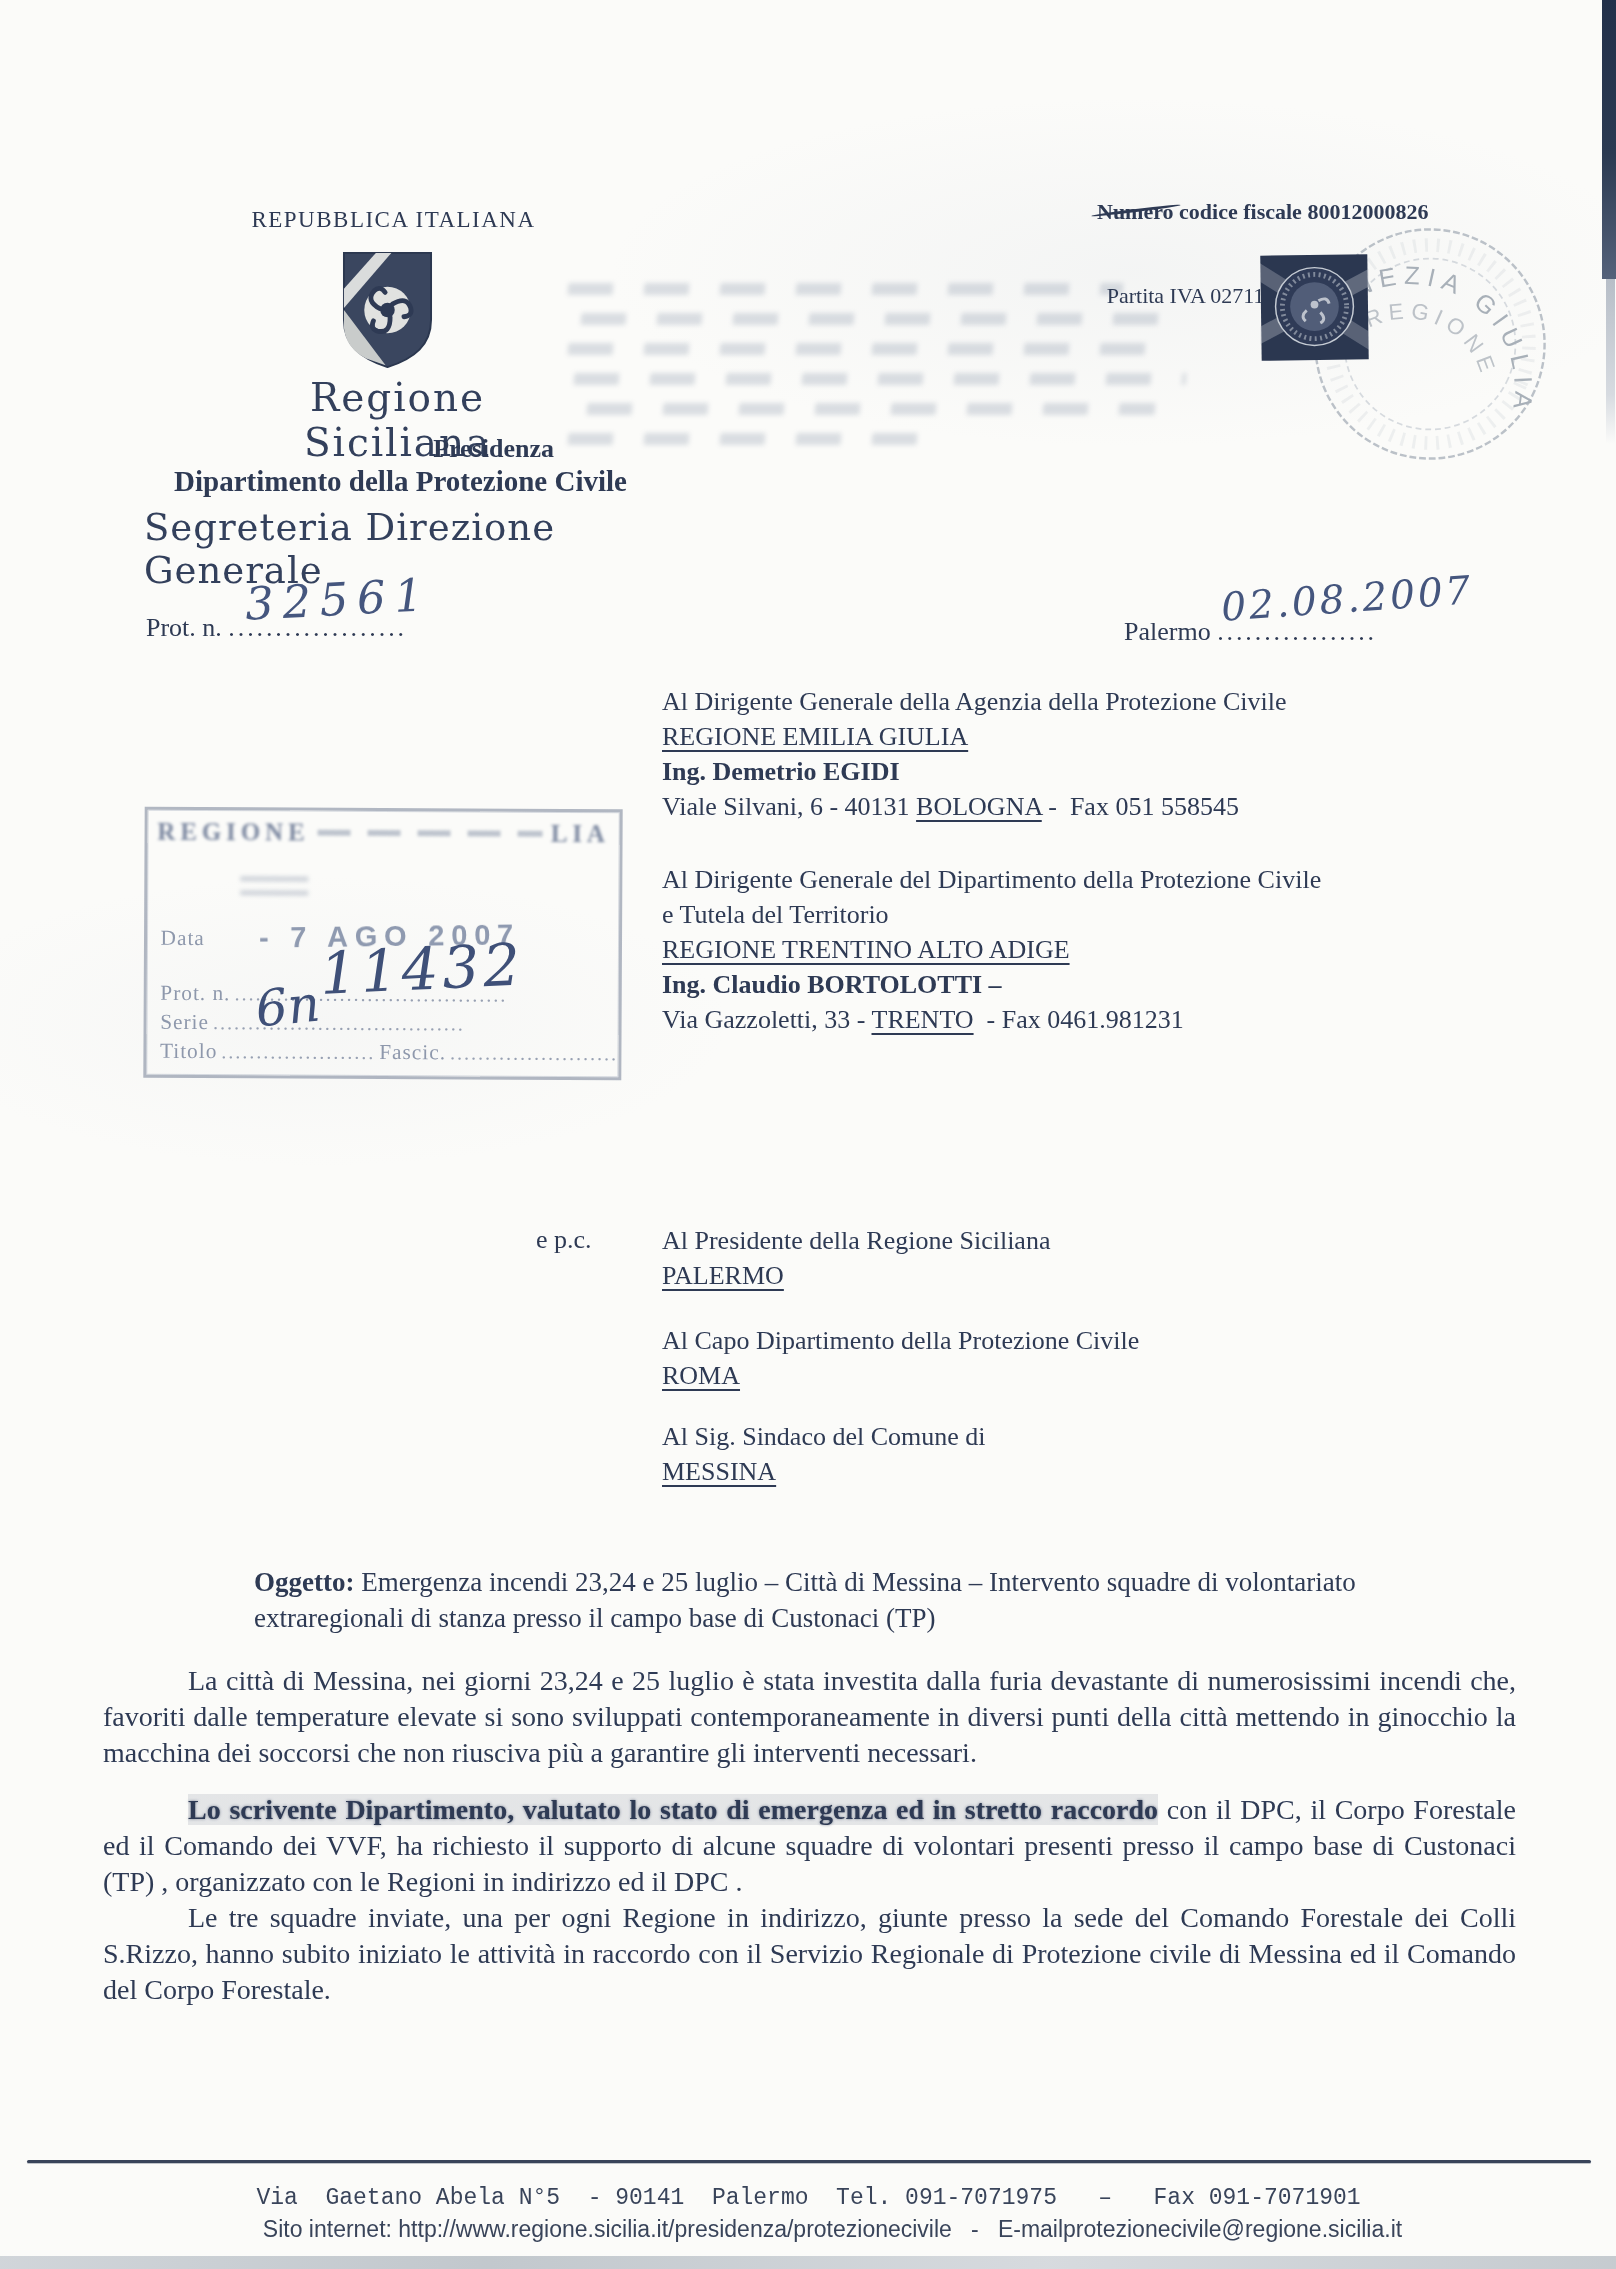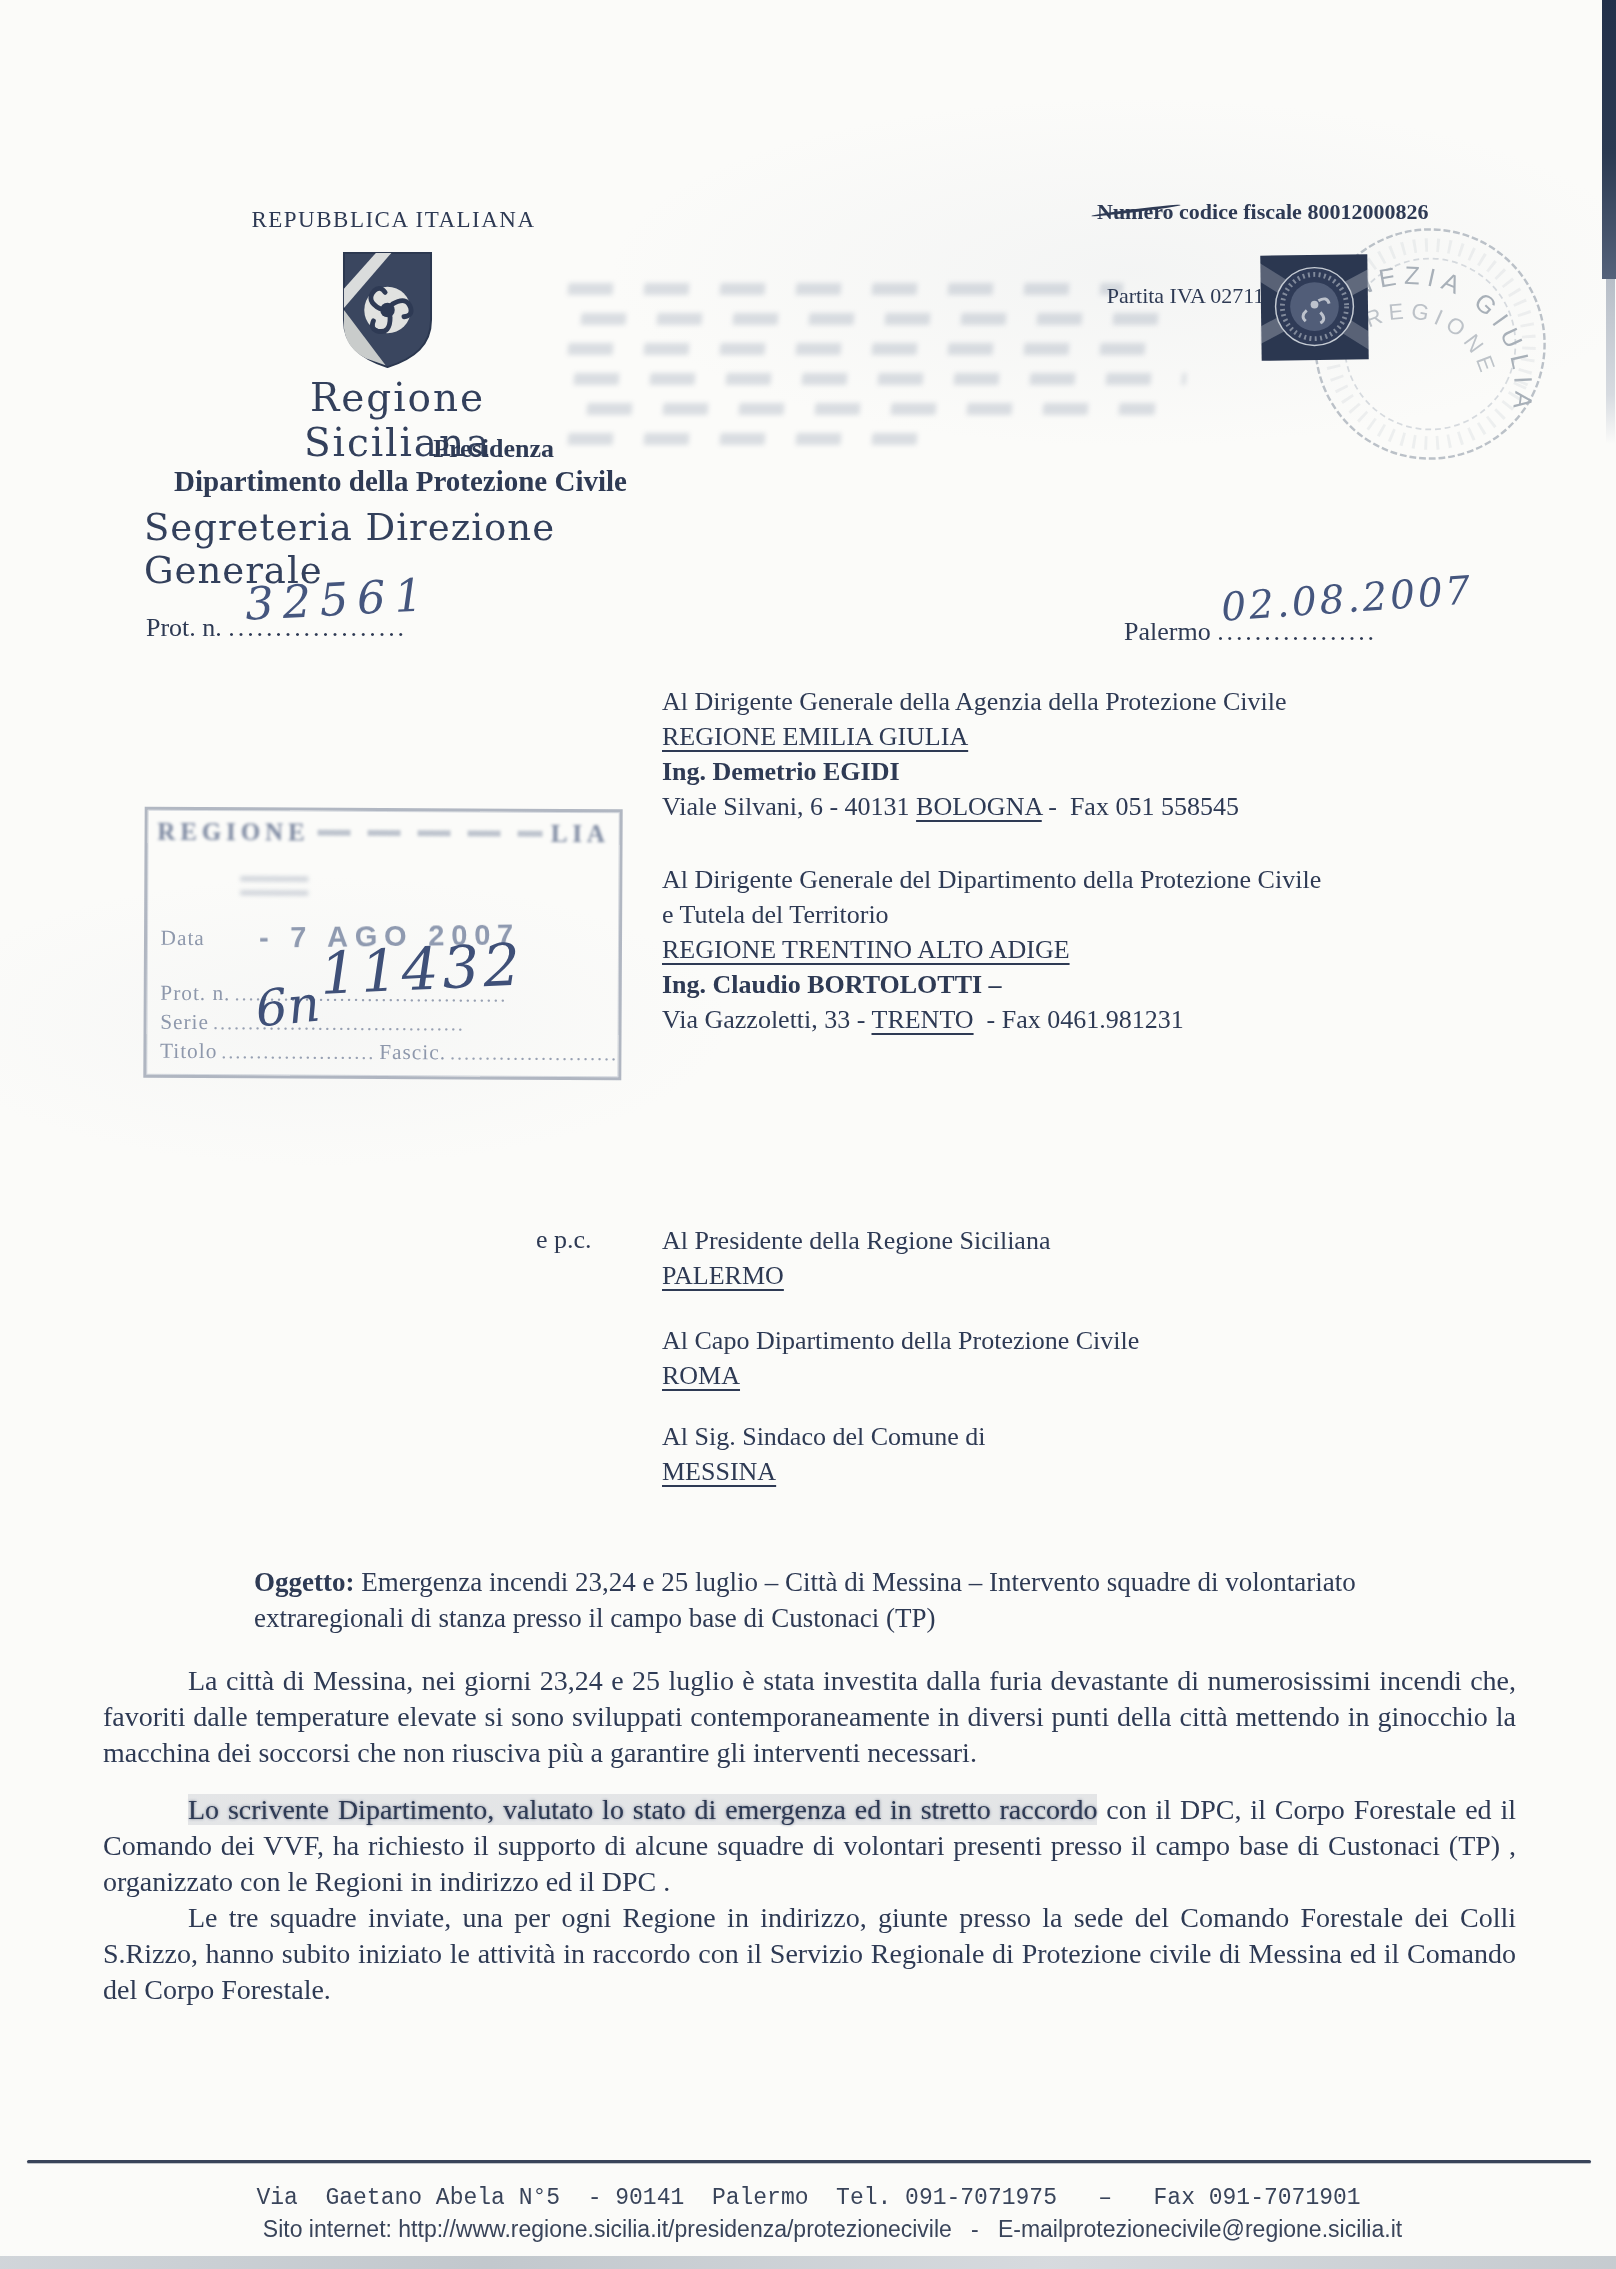--- a/index.html
+++ b/index.html
@@ -88,21 +88,21 @@
   .cc-label{position:absolute;left:536px;top:1225px;font-size:26px;}
   .cc1{position:absolute;left:662px;top:1223px;font-size:26px;line-height:35px;}
   .cc2{position:absolute;left:662px;top:1323px;font-size:26px;line-height:35px;}
   .cc3{position:absolute;left:662px;top:1419px;font-size:26px;line-height:35px;}
   
   .subject{position:absolute;left:254px;top:1564px;width:1215px;font-size:27px;line-height:36px;}
   .body-text{position:absolute;left:103px;top:1663px;width:1413px;font-size:28px;line-height:36px;
     text-align:justify;}
   .body-text p{margin:0;text-indent:85px;}
   .body-text p.p1{margin-bottom:21.3px;}
-  .smudged{font-weight:normal;filter:blur(0.4px);text-shadow:0 0 2.9px rgba(46,58,84,.65);
+  .smudged{font-weight:bold;filter:blur(0.4px);text-shadow:0 0 2.9px rgba(46,58,84,.65);
     background:linear-gradient(rgba(90,100,125,.14),rgba(90,100,125,.14));}
   
   .rule{position:absolute;left:27px;top:2160px;width:1564px;height:2.9px;background:#39445a;
     border-radius:1.9px;box-shadow:0 1px 0 rgba(57,68,90,.3);}
   .footer-1{position:absolute;left:0;top:2185px;width:100%;text-align:center;
     font-family:Liberation Mono, monospace;font-size:23px;color:#39445a;white-space:pre;}
   .footer-2{position:absolute;left:0;top:2216px;width:100%;text-align:center;
     font-family:"Liberation Sans",sans-serif;font-size:23px;color:#39445a;white-space:pre;padding-left:24px;}
 </style>
 </head>

